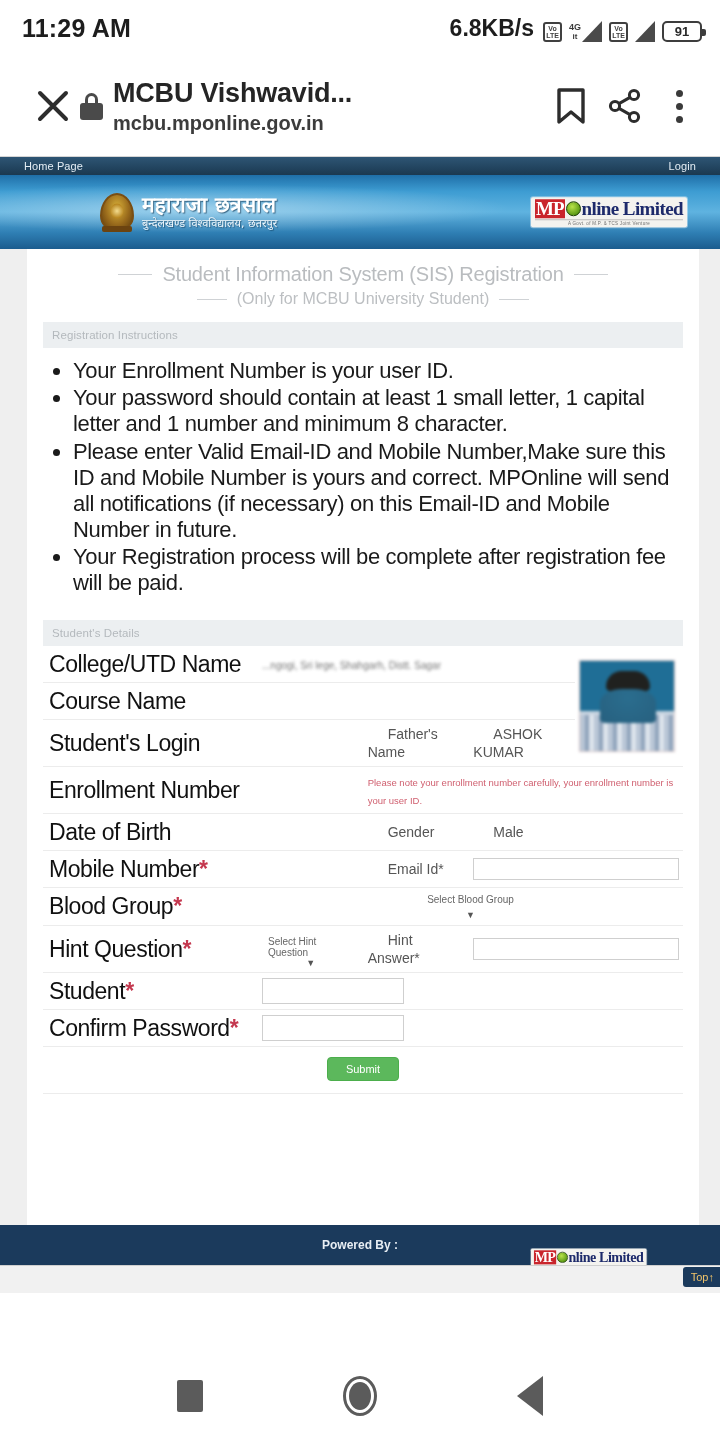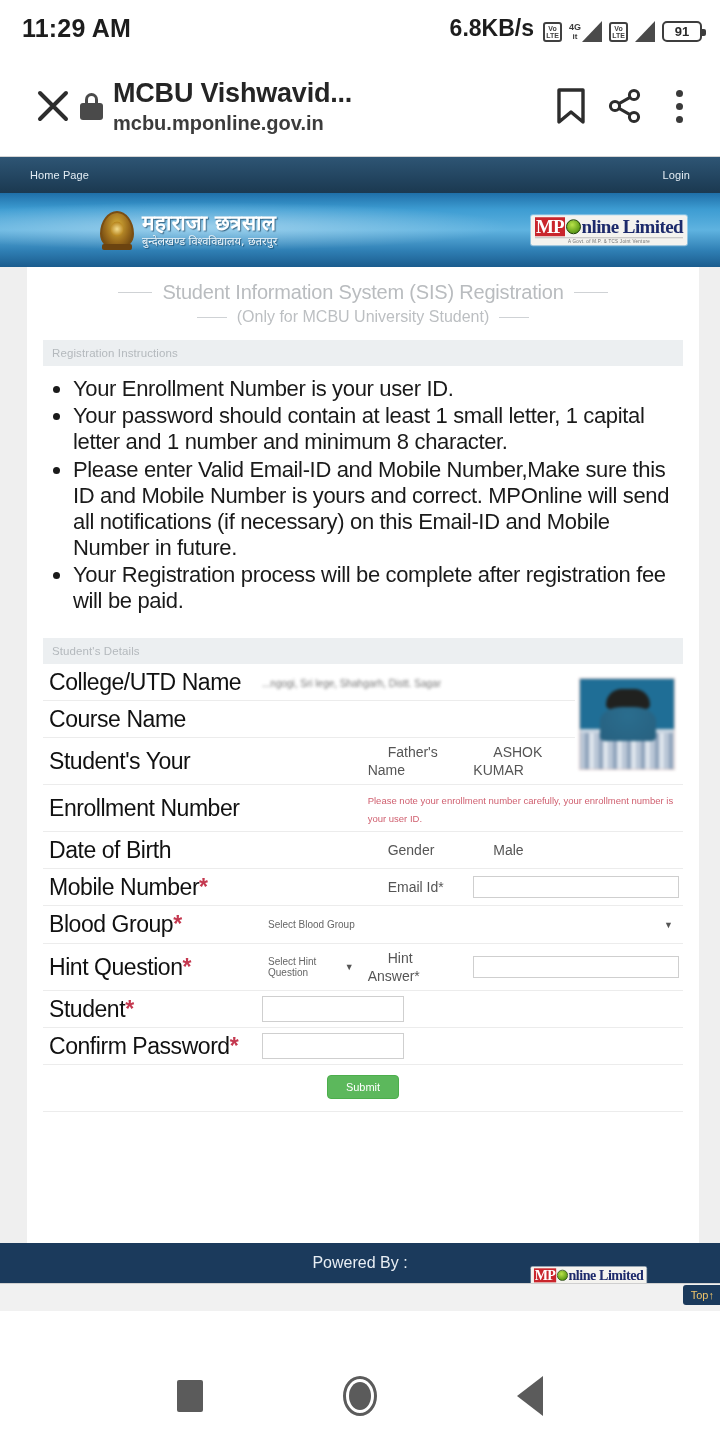--- a/index.html
+++ b/index.html
@@ -63,23 +63,23 @@
                        border: 3.5px solid #4a4a4a; border-bottom: none;
                        border-radius: 7px 7px 0 0; }
   .kebab { display: flex; flex-direction: column; gap: 6px; }
   .kebab span { width: 7px; height: 7px; border-radius: 50%; background: #3a3a3a; }
 
   
   .viewport { width: 720px; height: 1196px; background: #ffffff; position: relative;
               border-top: 1px solid #d5d5d5; overflow: hidden; }
 
   .topnav {
-    height: 36px; width: 100%;
+    height: 18px; width: 100%;
     background: linear-gradient(180deg,#2e5574 0%,#22445f 60%,#1b3950 100%);
-    display: flex; align-items: center; padding: 0 30px; gap: 27px;
+    display: flex; align-items: center; padding: 0 24px; gap: 27px;
   }
   .topnav a { color: #e4edf4; font-size: 11px; text-decoration: none; letter-spacing: .1px; }
   .topnav .spacer { flex: 1; }
 
   .brandbar {
     height: 74px; width: 100%;
     background:
       radial-gradient(ellipse at 28% 45%, rgba(255,255,255,.40) 0%, rgba(255,255,255,0) 42%),
       linear-gradient(180deg,#1f6fa8 0%,#3d9cd2 22%,#5fb3e0 50%,#2f7fb4 78%,#1b5c8e 100%);
     display: flex; align-items: center; position: relative;
@@ -187,40 +187,40 @@
     background: radial-gradient(ellipse at 50% 25%, #2a6d8e 0%, #27607f 100%);
     border-radius: 40% 40% 10% 10%;
   }
   .photo-strip{
     position:absolute; bottom:0; left:0; width:100%; height: 36px;
     background: repeating-linear-gradient(90deg,#b9c6d6 0 5px,#8fa3bb 5px 9px, #dde4ec 9px 14px);
   }
   .sel {
     border: 1px solid #e3e3e3; background:#fff; height: 26px;
     display:flex; align-items:center; justify-content: space-between;
-    padding: 0 6px; font-size: 10px; color:#666;
+    padding: 0 6px; font-size: 10px; color:#666;flex-direction:column;
   }
   .sel-plain { border: none; }
   .caret { font-size: 9px; color:#555; }
   .tinput {
     border: 1px solid #cfcfcf; background: #fff; height: 22px; width: 100%;
   }
   .tinput.pw { width: 142px; height: 26px; }
   .submit-row { text-align: center; padding: 10px 0 12px; border-bottom: 1px solid #ececec;}
   .submit-btn {
     background: #5cb85c; border: 1px solid #4cae4c; color: #fff;
     font-size: 11px; padding: 5px 18px; border-radius: 4px; cursor: pointer;
   }
 
   .footer {
     position: absolute; left: 0; bottom: 28px; width: 100%;
     background: #1b3a5c; height: 40px;
     display: flex; align-items: center; justify-content: center; gap: 8px;
   }
-  .footer-txt { color: #e8eef4; font-size: 16px; }
+  .footer-txt { color: #e8eef4; font-size: 12px; font-weight: bold; }
   .mpo-foot { transform: scale(.74); transform-origin: left center; }
   .scrollstrip {
     position: absolute; left: 0; bottom: 0; width: 100%; height: 28px;
     background: #f1f1f1; border-top: 1px solid #cfcfcf;
   }
   .toptab {
     position: absolute; right: 0; bottom: 6px;
     background: #1b3a5c; color: #f0c46a; font-size: 11px;
     padding: 4px 6px 4px 8px; border-radius: 3px 0 0 3px;
   }
@@ -373,21 +373,21 @@
             <td class="col-a">
               <span class="lbl-big">Course Name</span>
             </td>
             <td colspan="3">
               <span class="val-blur"></span>
             </td>
           </tr>
 
           <tr>
             <td class="col-a">
-              <span class="lbl-big">Student's Your</span>
+              <span class="lbl-big">Student's Login</span>
             </td>
             <td class="col-b">
               <span class="val-blur"></span>
             </td>
             <td class="col-c">
               <span class="val-sm">Father's Name</span>
             </td>
             <td class="col-d">
               <span class="val-sm">ASHOK KUMAR</span>
             </td>

